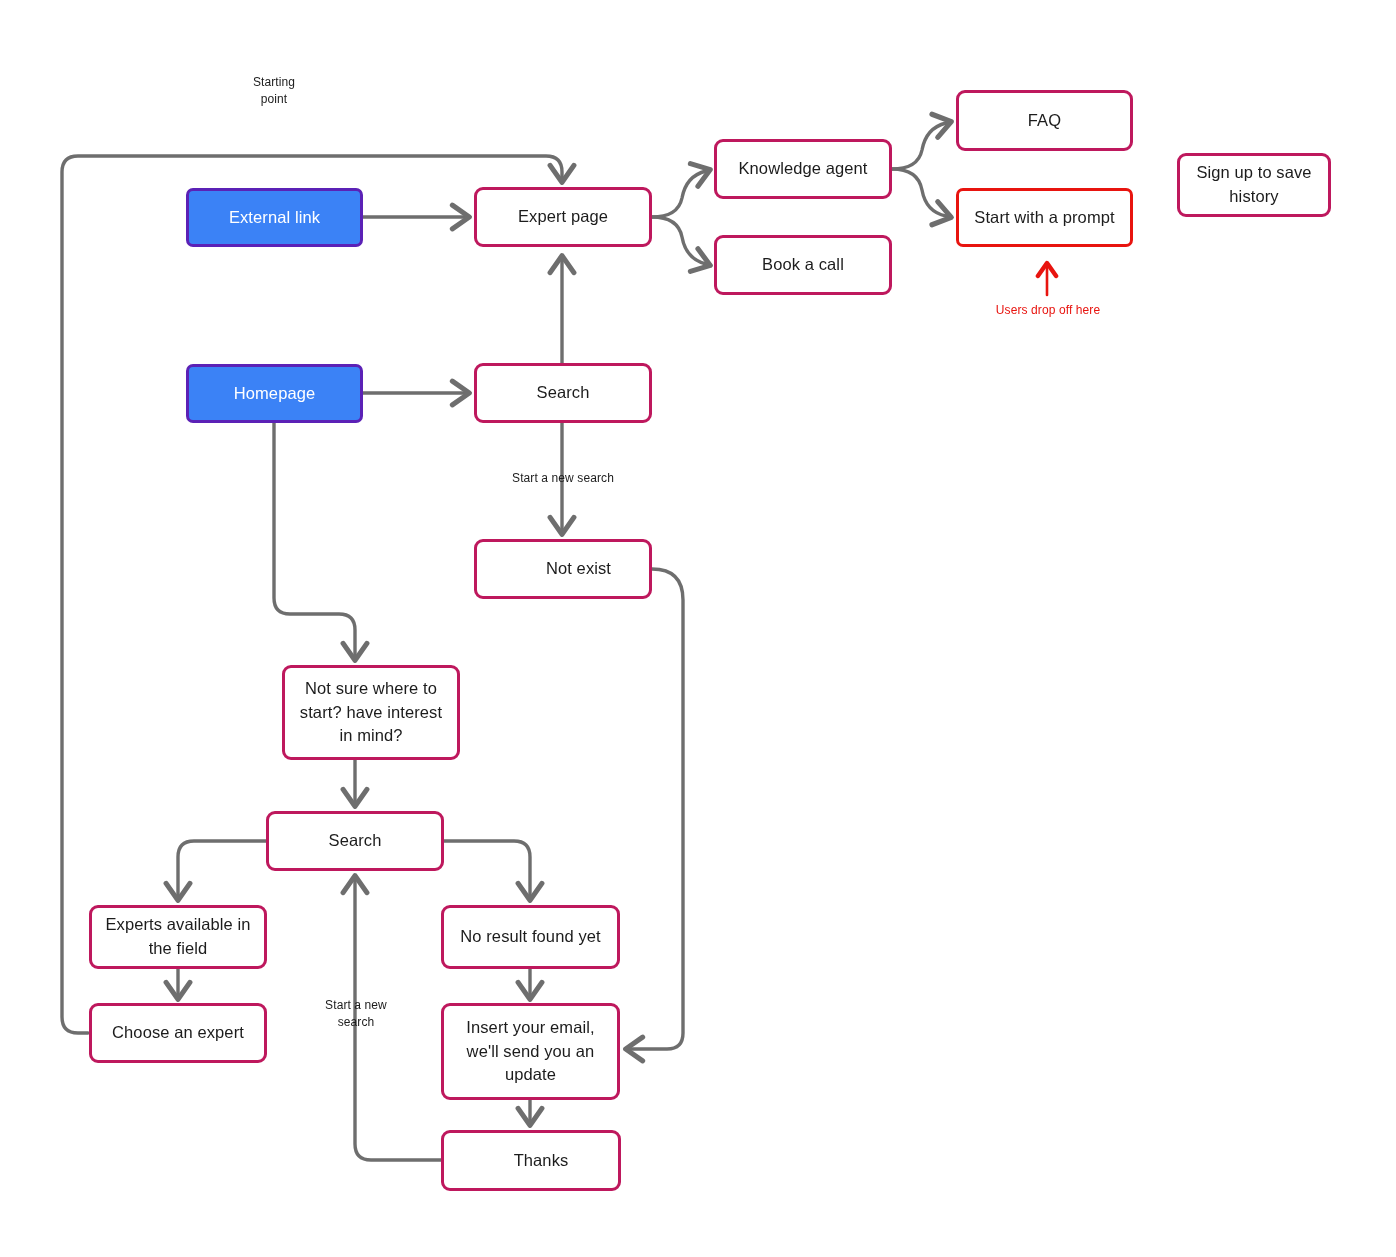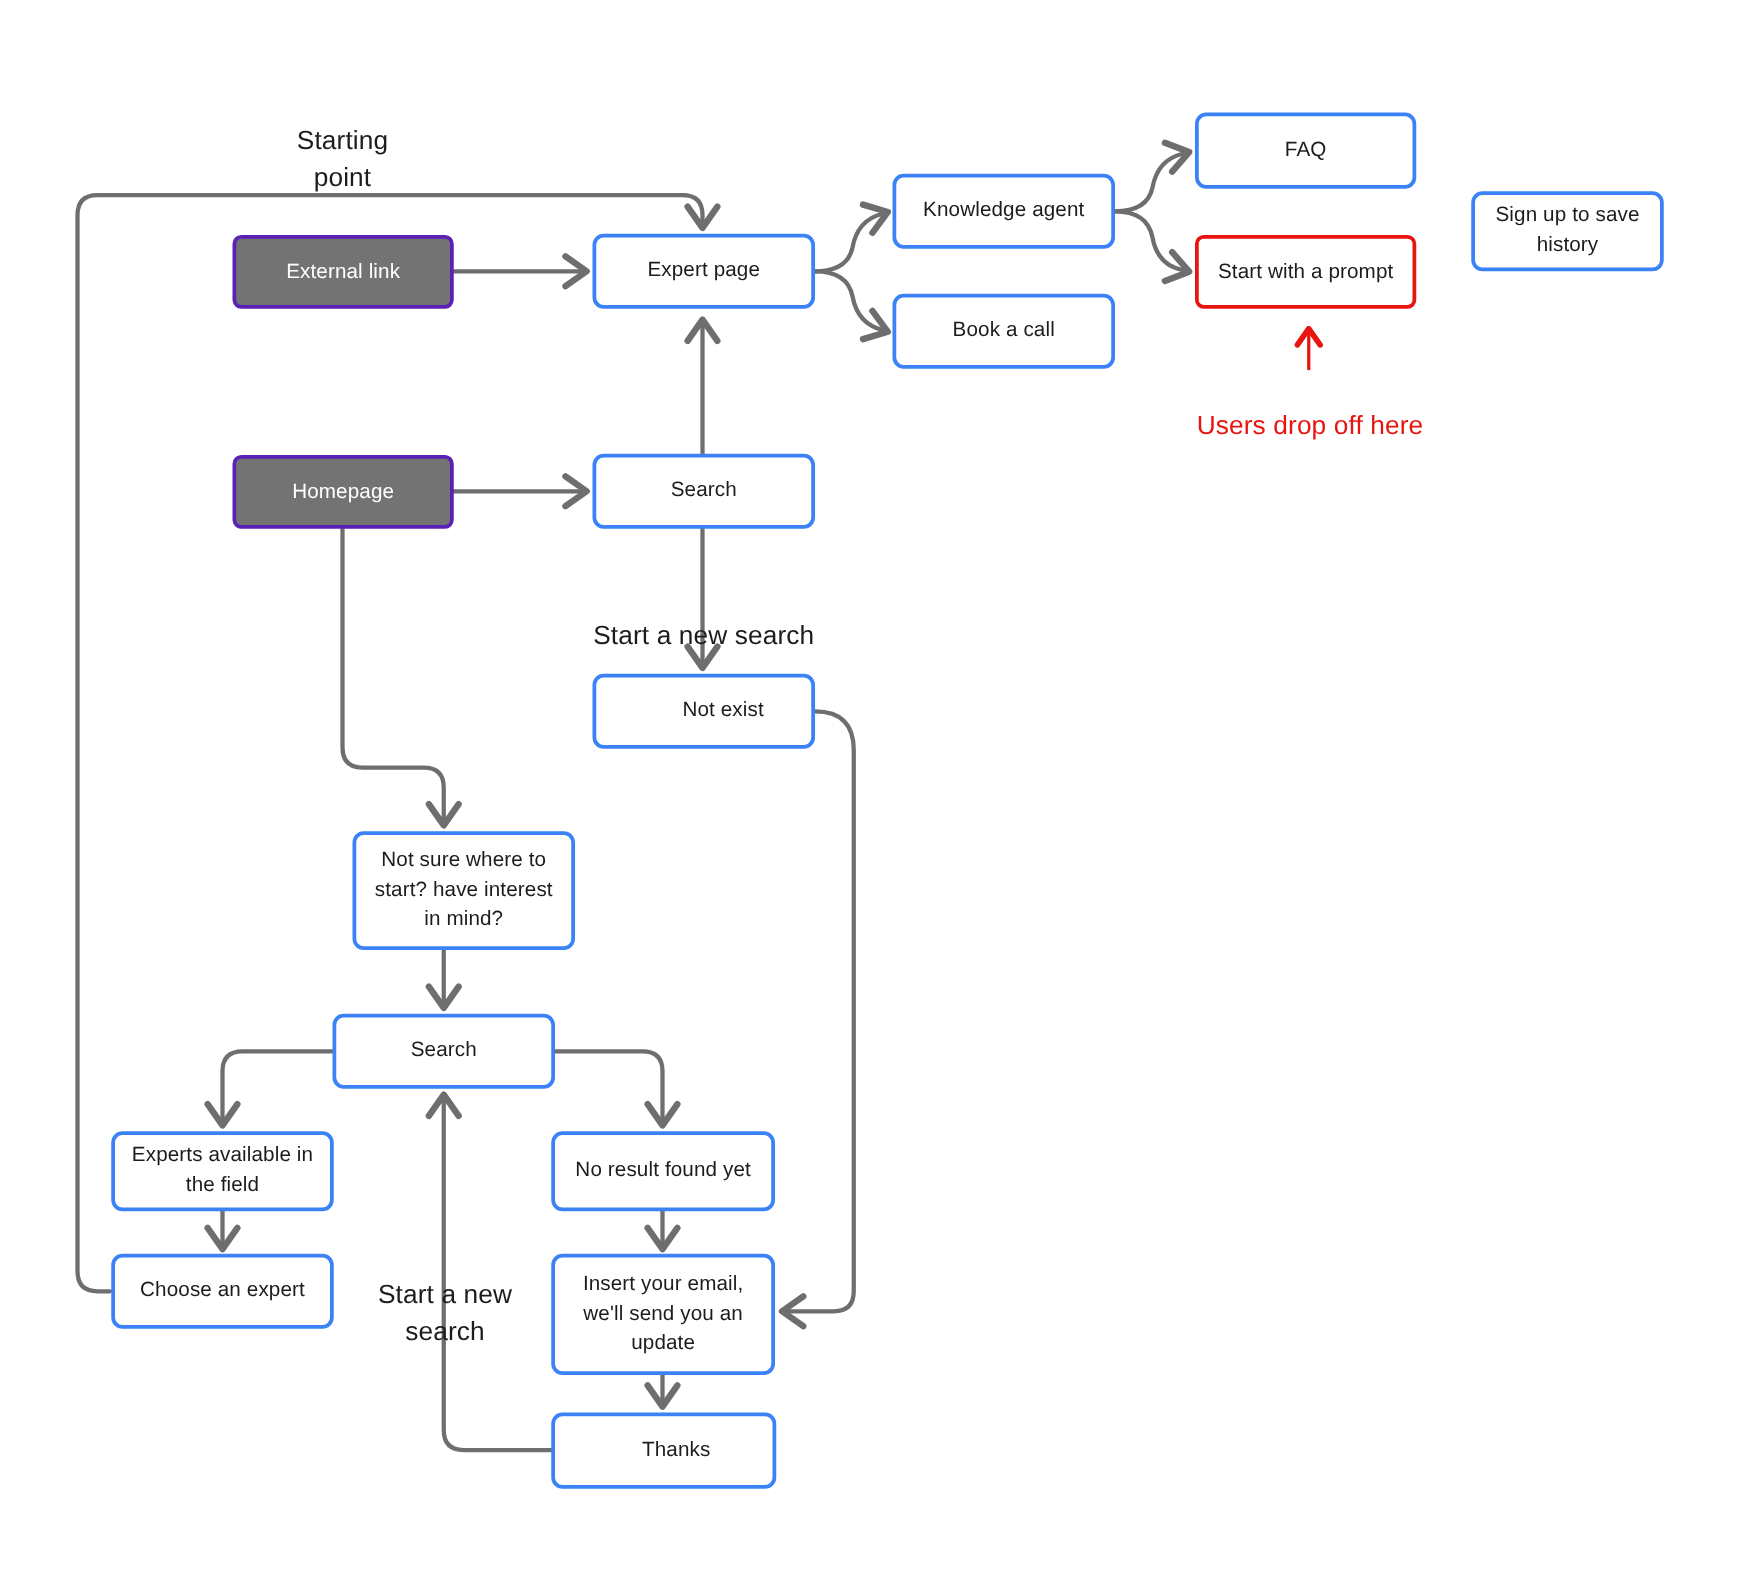--- a/index.html
+++ b/index.html
@@ -28,52 +28,51 @@
   }
   .node {
     position: absolute;
     box-sizing: border-box;
     display: flex;
     align-items: center;
     justify-content: center;
     text-align: center;
     border-radius: 9px;
     background: #ffffff;
-    border: 3px solid #3b82f6;
+    border: 3px solid #be185d;
     color: #1c1c1c;
     font-size: 16.5px;
     line-height: 1.45;
     letter-spacing: 0.1px;
     padding: 2px 8px;
   }
   .node.purple {
-    background: #737373;
+    background: #3b82f6;
     border-color: #5b21b6;
     color: #ffffff;
     border-radius: 7px;
     justify-content: center;
   }
   .node.danger {
     border-color: #e8140f;
     border-width: 3.5px;
     border-radius: 7px;
   }
   .node .label {
     display: block;
     width: 100%;
   }
   .free-text {
     position: absolute;
-    font-size: 21px;
+    font-size: 12px;
     line-height: 1.45;
     color: #1c1c1c;
     text-align: center;
     letter-spacing: 0.1px;
     white-space: pre-line;
-    margin-top: 24px;
   }
   .free-text.danger-text {
     color: #e8140f;
   }
 </style>
 </head>
 <body>
 
 <div id="canvas">
 

